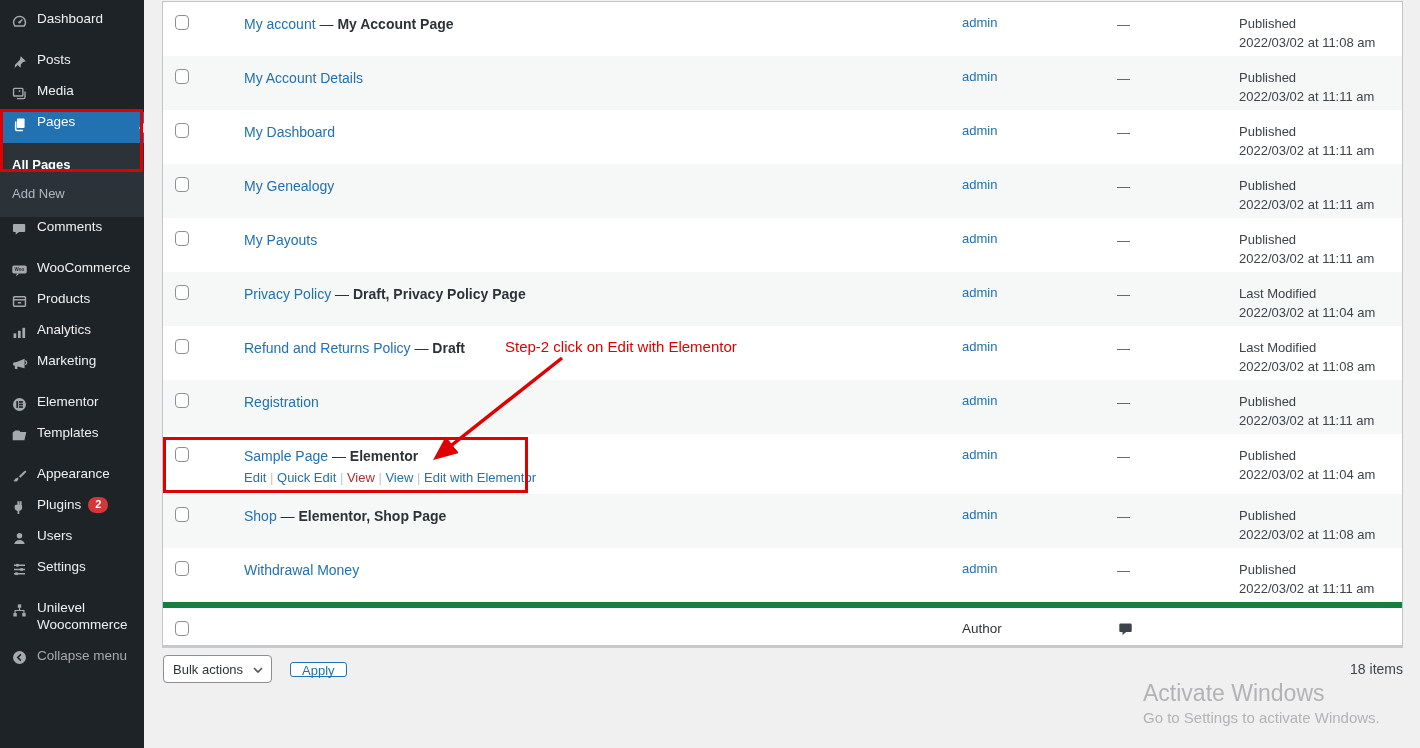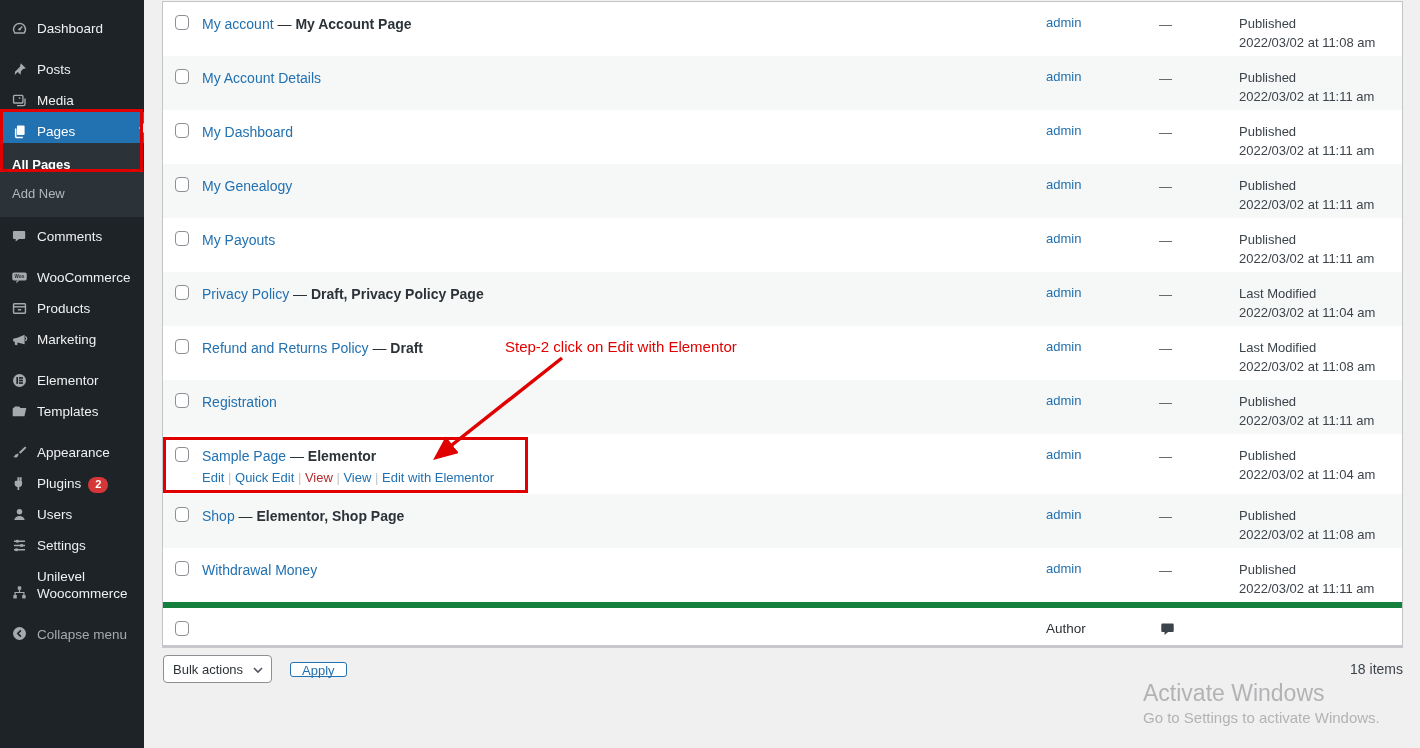--- a/index.html
+++ b/index.html
@@ -9,21 +9,21 @@
     background:#f0f0f1; font-family:"Liberation Sans", sans-serif;
     -webkit-font-smoothing:antialiased;
   }
 
   
   .sidebar {
     position:absolute; left:0; top:0; width:144px; height:748px;
     background:#1d2327; color:#f0f0f1; padding-top:9px; z-index:1;
   }
   .mi {
-    display:flex; align-items:flex-end; min-height:31px; padding:2px 8px 2px 9px;
+    display:flex; align-items:flex-start; min-height:31px; padding:2px 8px 2px 9px;
     font-size:13.5px; cursor:pointer; position:relative; color:#f0f0f1; line-height:1.25;
   }
   .mi.gap { margin-top:10px; }
   .mi .ic { width:20px; height:20px; margin-right:8px; color:#a7aaad; flex:none;
             display:flex; align-items:center; justify-content:center; }
   .mi .ic svg { width:17px; height:17px; display:block; }
   .mi.active { background:#2271b1; color:#fff; }
   .mi.active .ic { color:#fff; }
   .mi.dim { color:#a7aaad; }
   .mi .lbl { white-space:normal; }
@@ -37,21 +37,21 @@
   }
   .submenu { background:#2c3338; padding:7px 0 9px; }
   .smi { padding:7px 0 7px 12px; font-size:13px; color:#b0b8bf; cursor:pointer; }
   .smi.current { color:#fff; font-weight:700; }
 
   
   .table-wrap {
     position:absolute; left:162px; top:1px; width:1241px; background:#fff;
     border:1px solid #c3c4c7; border-bottom:3px solid #c6c8cb; z-index:0;
   }
-  .trow { display:flex; min-height:54px; background:#fff; }
+  .trow { display:flex; min-height:54px; background:#fff;gap:42px; }
   .trow.alt { background:#f6f7f7; }
   .trow.tall { min-height:57px; }
   .trow.footer { min-height:43px; border-top:6px solid #15803d; background:#fff; }
   .c-cb    { width:39px;  flex:none; padding:13px 0 0 12px; }
   .c-title { flex:1; padding:13px 10px 0 0; font-size:14px; line-height:1.35; }
   .c-author{ width:113px; flex:none; padding:13px 0 0; font-size:13px; }
   .c-com   { width:80px;  flex:none; padding:13px 0 0; }
   .c-date  { width:163px; flex:none; padding:13px 8px 0 0; font-size:13px; color:#3c434a; line-height:1.45; }
   .cb {
     display:inline-block; width:14px; height:15px; border:1px solid #8c8f94;
@@ -165,20 +165,30 @@
             <rect x="3" y="4.5" width="14" height="11" rx="1" fill="none" stroke="currentColor" stroke-width="1.7"></rect>
             <path d="M3 8h14" stroke="currentColor" stroke-width="1.7"></path>
             <path d="M8 11.5h4" stroke="currentColor" stroke-width="1.7"></path>
           </svg>
         </span>
         <span class="lbl">Products</span>
       </div>
       <div class="mi">
         <span class="ic">
           <svg viewBox="0 0 20 20">
+            <rect x="3" y="11" width="3.2" height="5.5" fill="currentColor"></rect>
+            <rect x="8.2" y="8" width="3.2" height="8.5" fill="currentColor"></rect>
+            <rect x="13.4" y="4.5" width="3.2" height="12" fill="currentColor"></rect>
+          </svg>
+        </span>
+        <span class="lbl">Analytics</span>
+      </div>
+      <div class="mi">
+        <span class="ic">
+          <svg viewBox="0 0 20 20">
             <path d="M2.5 9v3.2l2 .5v3.5l3 .6v-3.4l8.5 2.1v-11L7.5 8z" fill="currentColor"></path>
             <path d="M16.5 7a2 2 0 0 1 0 4" fill="none" stroke="currentColor" stroke-width="1.4"></path>
           </svg>
         </span>
         <span class="lbl">Marketing</span>
       </div>
       <div class="mi gap">
         <span class="ic">
           <svg viewBox="0 0 20 20">
             <circle cx="10" cy="10" r="7.6" fill="currentColor"></circle>

